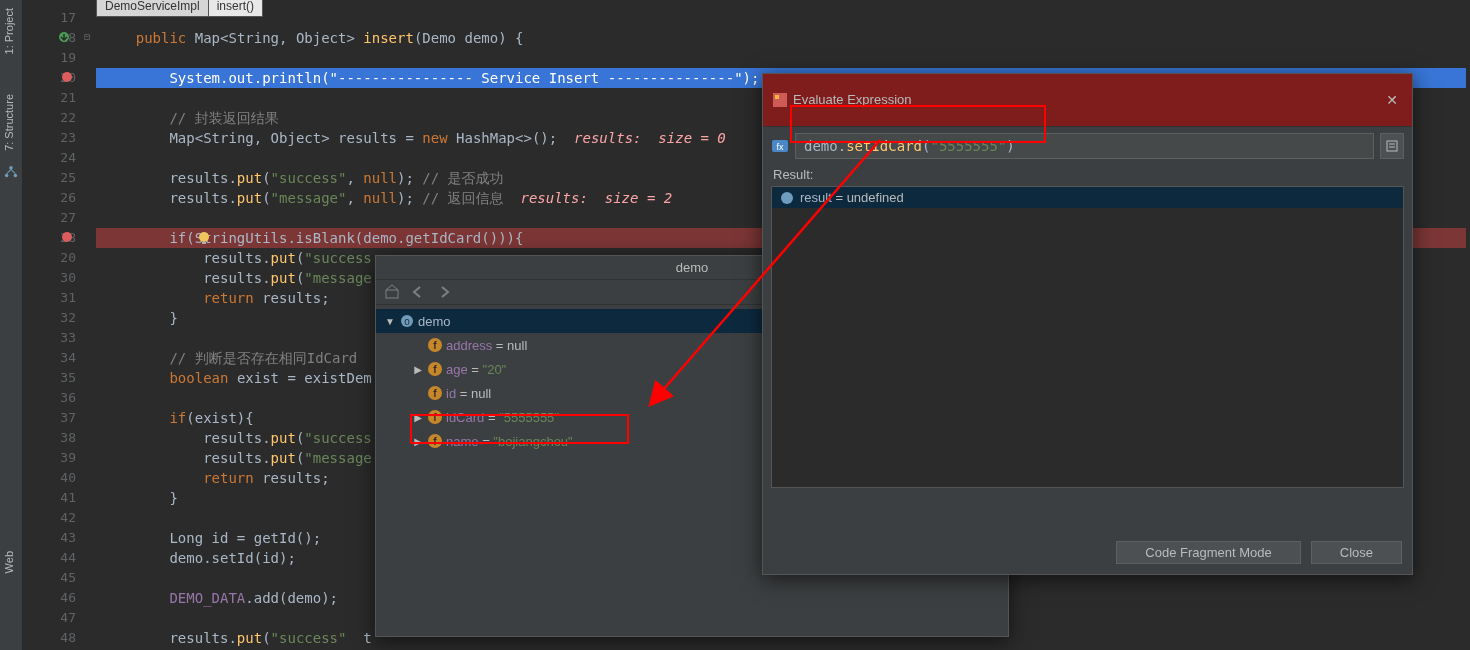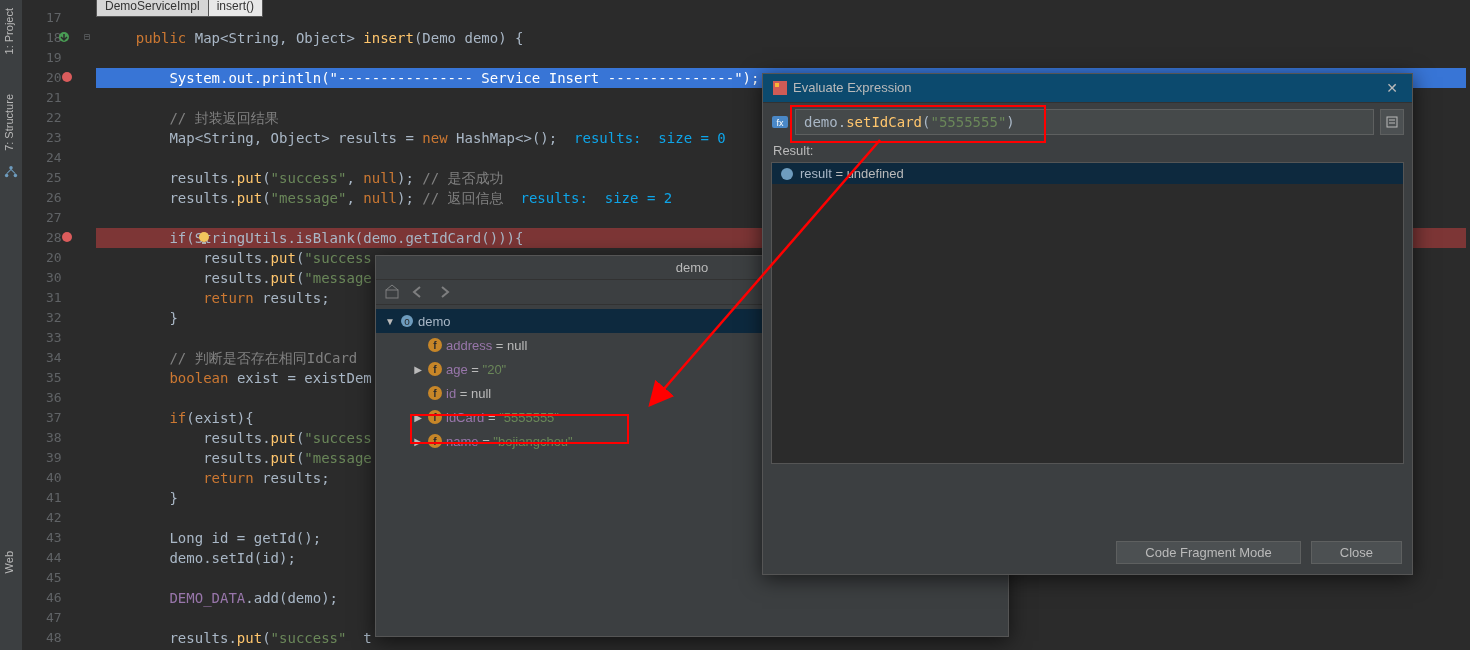--- a/index.html
+++ b/index.html
@@ -1,41 +1,41 @@
 <!DOCTYPE html>
 <html><head>
 <meta charset="utf-8">
 <style>
 html,body{margin:0;padding:0;background:#212121;font-family:"Consolas","Monaco",monospace;font-size:14px;color:#bababa;overflow:hidden;width:1470px;height:650px;position:relative}
 .sidebar-left{position:absolute;left:0;top:0;width:22px;height:650px;background:#3c3f41;border-right:1px solid #2b2b2b;z-index:3}
 .tool-tab{writing-mode:vertical-rl;transform:rotate(180deg);font-size:11px;color:#bababa;padding:8px 3px;cursor:pointer;text-align:center;font-family:sans-serif}
 .tool-icon{width:14px;height:14px;margin:4px auto;display:block}
 .gutter{position:absolute;left:22px;top:0;width:60px;height:650px;background:#2b2b2b;border-right:1px solid #3c3f41}
-.line-num{position:absolute;right:6px;color:#606366;font-size:13px;text-align:left;width:30px;height:20px;line-height:20px;user-select:none}
+.line-num{position:absolute;right:6px;color:#606366;font-size:13px;text-align:right;width:30px;height:20px;line-height:20px;user-select:none}
 .gutter-icon{position:absolute;left:36px;width:12px;height:12px}
 .fold-col{position:absolute;left:82px;top:0;width:14px;height:650px;background:#2b2b2b}
 .fold-icon{position:absolute;left:2px;width:10px;height:10px;color:#606366;font-size:10px;line-height:10px;cursor:pointer}
 .editor{position:absolute;left:96px;top:0;right:0;height:650px;background:#2b2b2b}
 .code-line{position:absolute;left:0;right:4px;height:20px;line-height:20px;white-space:pre;padding-left:6px}
 .hl-exec{background:#3875d6;color:#fff}
 .hl-bp{background:#7d3636}
 .kw{color:#cc7832}
 .str{color:#6a8759}
 .cm{color:#808080}
 .fld{color:#9876aa}
 .mtd{color:#ffc66d}
 .cls{color:#a9b7c6}
 .id{color:#a9b7c6}
-.hint{color:#0ea5e9;}
+.hint{color:#fca5a5;font-style:italic}
 .bulb{position:absolute;left:100px;width:16px;height:16px}
 .crumb-bar{position:absolute;left:96px;top:-3px;height:18px;background:#3c3f41;border:1px solid #555;display:flex;font-size:12px;font-family:sans-serif;z-index:2}
 .crumb{padding:1px 8px;border-right:1px solid #555;color:#333;background:#d6d6d6}
 .crumb2{padding:1px 8px;color:#333;background:#e8e8e8}
 .eval-dialog{position:absolute;left:762px;top:73px;width:649px;height:500px;background:#3c3f41;border:1px solid #555;box-shadow:0 4px 20px rgba(0,0,0,0.6);z-index:10;font-family:sans-serif}
-.eval-title{height:28px;line-height:28px;padding:0 10px;background:#0c4a6e;color:#bababa;font-size:13px;display:flex;align-items:flex-end;justify-content:space-between;border-bottom:1px solid #323232}
+.eval-title{height:28px;line-height:28px;padding:12px 10px;background:#7f1d1d;color:#bababa;font-size:13px;display:flex;align-items:flex-end;justify-content:space-between;border-bottom:1px solid #323232}
 .eval-title-left{display:flex;align-items:center;gap:6px}
 .eval-close{color:#bababa;font-size:14px;cursor:pointer;padding:0 4px}
 .eval-input-row{display:flex;align-items:center;padding:6px 8px;gap:6px}
 .eval-input-box{flex:1;background:#45494a;border:1px solid #5e6060;height:24px;line-height:24px;padding:0 8px;font-family:"Consolas",monospace;font-size:14px;position:relative}
 .eval-input-box .id{color:#a9b7c6}
 .eval-input-box .mtd{color:#ffc66d}
 .eval-input-box .str{color:#6a8759}
 .eval-hist{width:22px;height:24px;background:#4c5052;border:1px solid #5e6060;display:flex;align-items:center;justify-content:center;cursor:pointer}
 .eval-hint{text-align:right;color:#8a8a8a;font-size:12px;padding:2px 12px 6px 0}
 .eval-result-label{padding:2px 10px;color:#bababa;font-size:13px}

